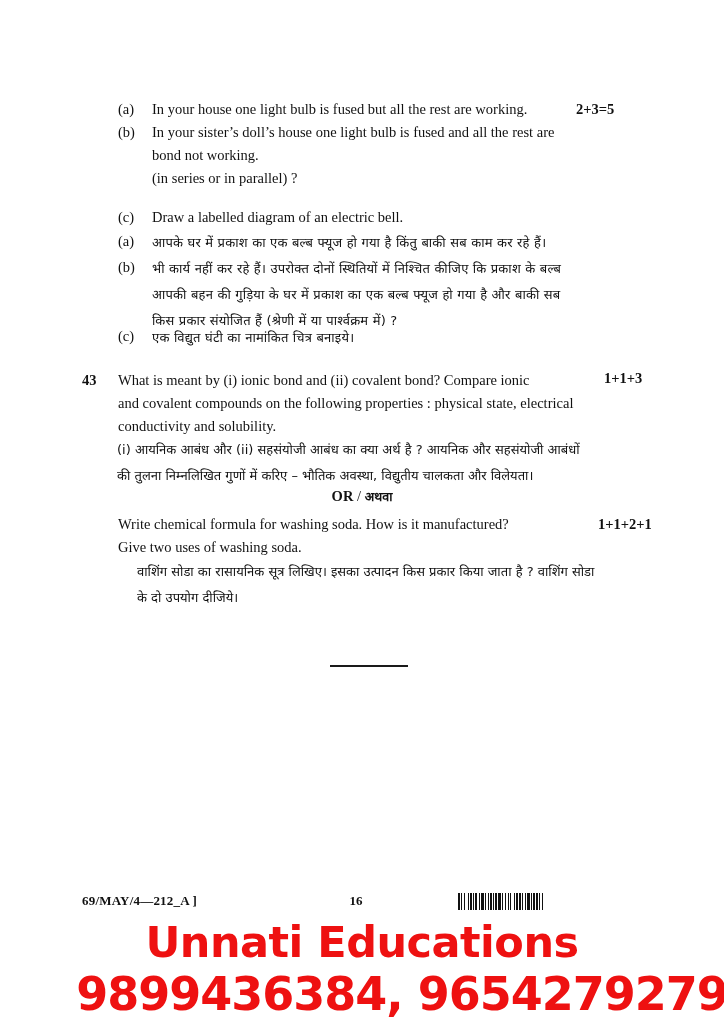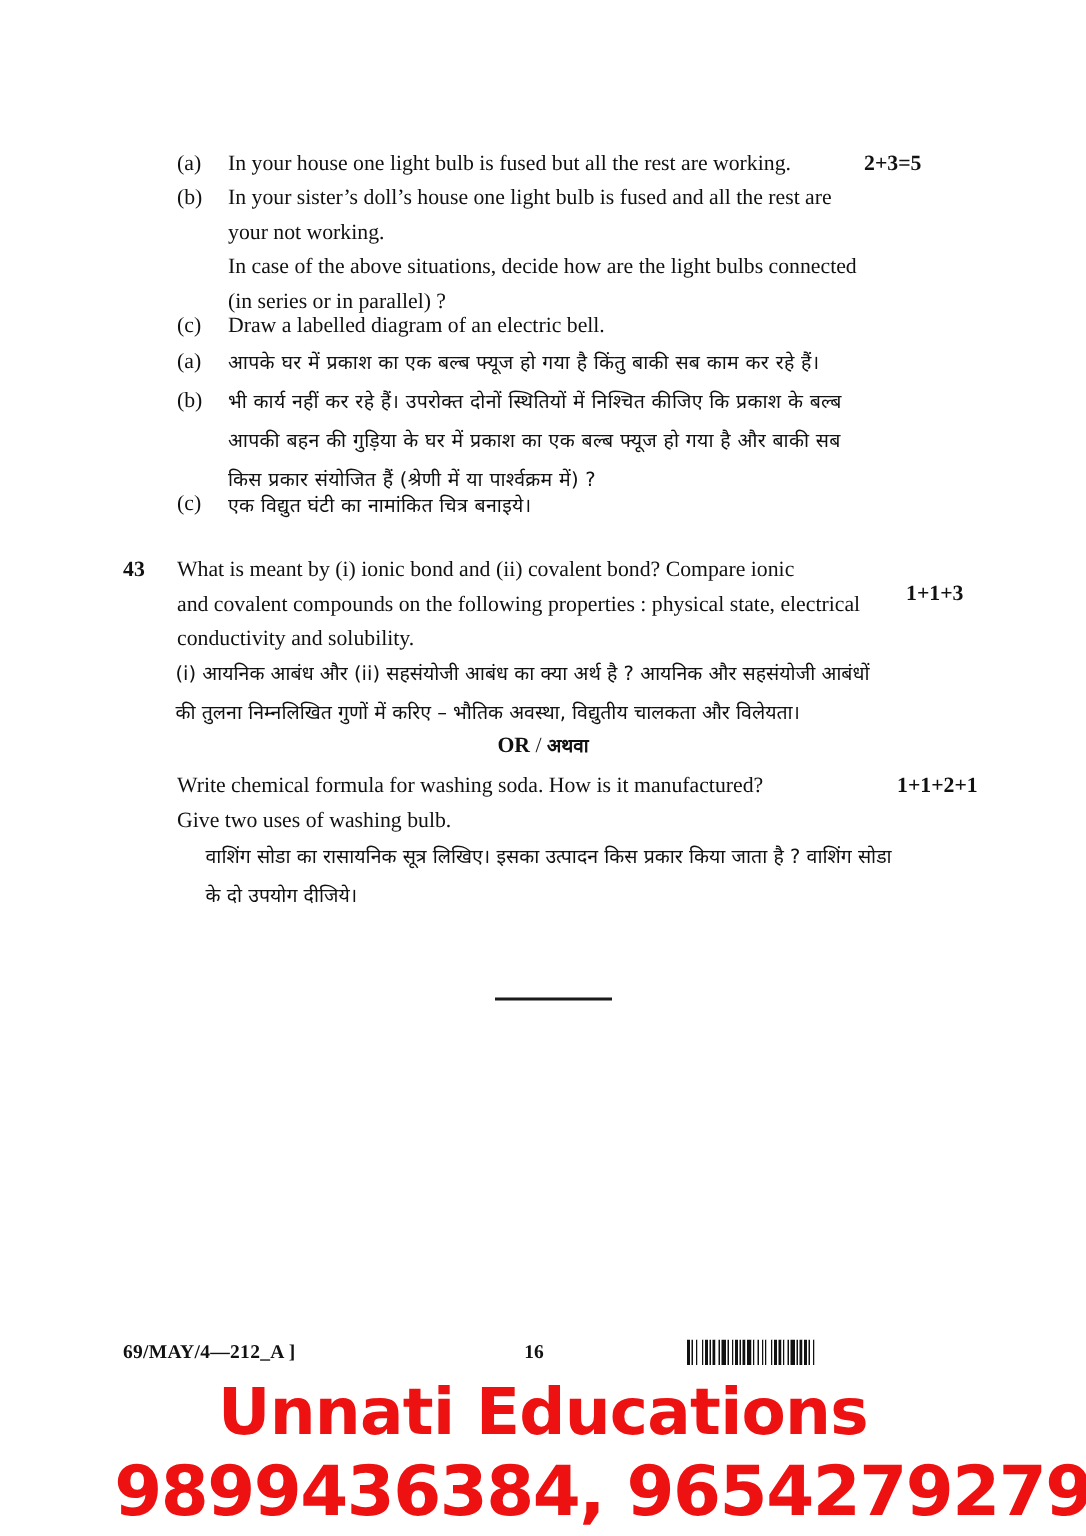--- a/index.html
+++ b/index.html
@@ -185,22 +185,21 @@
       </div>
     </div>
   </div>
   <div class="marks" style="left:576px;top:98px;">2+3=5</div>
 
   <div class="qblock" style="top:121px;left:118px;width:560px;">
     <div class="item">
       <div class="item-label">(b)</div>
       <div class="item-body">
         <div class="line">In your sister’s doll’s house one light bulb is fused and all the rest are</div>
-        <div class="line">your not working.</div>
-        <div class="line">In case of the above situations, decide how are the light bulbs connected</div>
+        <div class="line">bond not working.</div>
         <div class="line">(in series or in parallel) ?</div>
       </div>
     </div>
   </div>
 
   <div class="qblock" style="top:206px;left:118px;width:560px;">
     <div class="item">
       <div class="item-label">(c)</div>
       <div class="item-body">
         <div class="line">Draw a labelled diagram of an electric bell.</div>
@@ -236,36 +235,36 @@
       </div>
     </div>
   </div>
 
   <div class="qnum" style="left:82px;top:369px;">43</div>
   <div class="qbody" style="left:118px;top:369px;">
     <div class="hline">What is meant by (i) ionic bond and (ii) covalent bond? Compare ionic</div>
     <div class="hline">and covalent compounds on the following properties : physical state, electrical</div>
     <div class="hline">conductivity and solubility.</div>
   </div>
-  <div class="marks" style="left:604px;top:385px;font-family:Liberation Serif, serif;">1+1+3</div>
+  <div class="marks" style="left:604px;top:367px;font-family:Liberation Serif, serif;">1+1+3</div>
 
   <div class="qbody" style="left:117px;top:437px;">
     <div class="hi-para">(i) आयनिक आबंध और (ii) सहसंयोजी आबंध का क्या अर्थ है ? आयनिक और सहसंयोजी आबंधों</div>
     <div class="hi-para">की तुलना निम्नलिखित गुणों में करिए – भौतिक अवस्था, विद्युतीय चालकता और विलेयता।</div>
   </div>
 
   <div class="or-row" style="top:485px;">
     <span class="or-en">OR</span>
     <span class="or-sep">/</span>
     <span class="or-hi">अथवा</span>
   </div>
 
   <div class="qbody" style="left:118px;top:513px;">
     <div class="hline">Write chemical formula for washing soda. How is it manufactured?</div>
-    <div class="hline">Give two uses of washing bulb.</div>
+    <div class="hline">Give two uses of washing soda.</div>
   </div>
   <div class="marks" style="left:598px;top:513px;">1+1+2+1</div>
 
   <div class="qbody" style="left:117px;top:559px;margin-left:20px;">
     <div class="hi-para">वाशिंग सोडा का रासायनिक सूत्र लिखिए। इसका उत्पादन किस प्रकार किया जाता है ? वाशिंग सोडा</div>
     <div class="hi-para">के दो उपयोग दीजिये।</div>
   </div>
 
   <div class="rule"></div>
 

